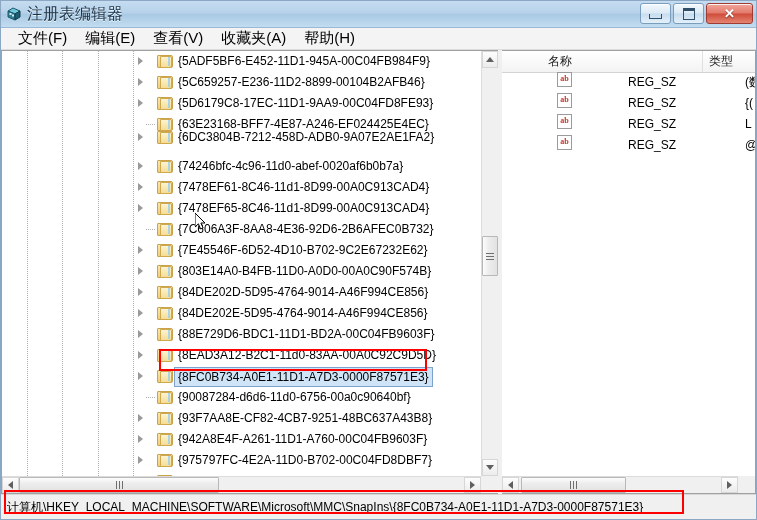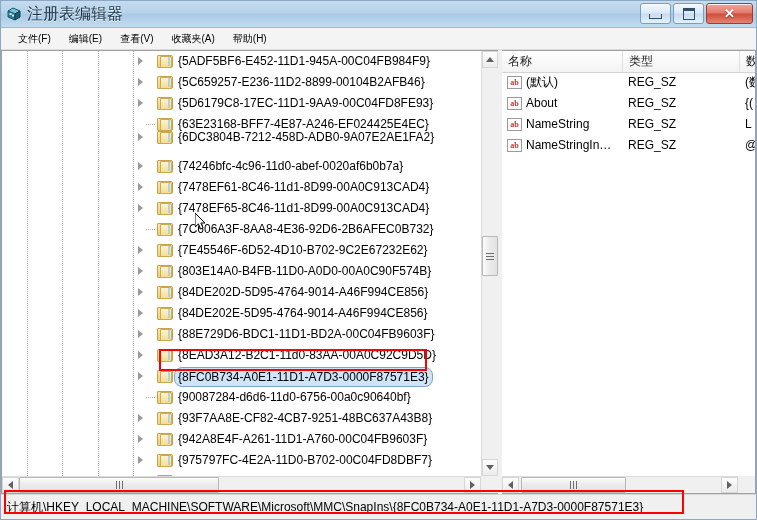--- a/index.html
+++ b/index.html
@@ -50,21 +50,21 @@
     color:#fff;font-size:13px;font-weight:bold;line-height:1;
     text-shadow:0 1px 1px rgba(0,0,0,.45);font-family:"Liberation Sans",sans-serif;
   }
   
   .menubar{
     height:21px;flex:0 0 21px;background:#f4f4f4;
     border-bottom:1px solid #dcdcdc;
     display:flex;align-items:center;padding-left:8px;
   }
   .menu-item{
-    padding:2px 9px;font-size:10px;color:#000;white-space:nowrap;cursor:default;text-align:right;
+    padding:2px 9px;font-size:15px;color:#000;white-space:nowrap;cursor:default;text-align:right;
   }
   
   .panes{flex:1 1 auto;display:flex;position:relative;background:#fff;}
   .pane-left{
     position:relative;width:497px;flex:0 0 497px;
     background:#fff;border:1px solid #a0a0a0;border-right:none;
     box-sizing:border-box;overflow:hidden;
   }
   .splitter{width:4px;flex:0 0 4px;background:#f0f0f0;}
   .pane-right{
@@ -105,21 +105,21 @@
   }
   .folder .f-edge{
     position:absolute;left:11px;top:2px;width:2px;height:9px;background:#9fd0e8;opacity:.85;
   }
   .tlabel{
     position:absolute;left:176px;top:0;font-size:12px;color:#000;
     white-space:nowrap;line-height:21px;
   }
   .trow.selected .tlabel{
     background:#cfe4f7;border:1px solid #7da2ce;
-    padding:0 3px;margin-left:-4px;line-height:18px;height:18px;top:1px;border-radius:8px;
+    padding:0 3px;margin-left:-4px;line-height:18px;height:18px;top:1px;border-radius:0;
   }
   
   .annot{
     position:absolute;border:2px solid #f00;pointer-events:none;box-sizing:border-box;
   }
   
   .vscroll{
     position:absolute;right:0;top:0;width:17px;bottom:17px;
     background:#f0f0f0;border-left:1px solid #dcdcdc;box-sizing:border-box;
   }
@@ -165,26 +165,26 @@
   }
   .corner{position:absolute;right:0;bottom:0;width:17px;height:17px;background:#f0f0f0;}
   
   .lv-head{
     position:relative;height:21px;display:flex;
     background:linear-gradient(to bottom,#ffffff,#f3f3f3);
     border-bottom:1px solid #d4d4d4;
   }
   .lv-col{
     position:relative;height:21px;line-height:21px;font-size:12px;color:#1a1a1a;
-    padding-left:6px;box-sizing:border-box;overflow:hidden;white-space:nowrap;cursor:default;
+    padding-left:6px;box-sizing:border-box;overflow:hidden;white-space:nowrap;cursor:default;margin-left:40px;
   }
   .lv-col + .lv-col{border-left:1px solid #e0e0e0;}
   .lv-body{position:absolute;left:0;right:0;top:21px;bottom:17px;overflow:hidden;}
   .lrow{height:21px;line-height:21px;display:flex;white-space:nowrap;cursor:default;}
-  .lcell{box-sizing:border-box;padding-left:6px;overflow:hidden;font-size:12px;}
+  .lcell{box-sizing:border-box;padding-left:6px;overflow:hidden;font-size:12px;flex-direction:column;}
   .lcell.name{display:flex;align-items:center;gap:4px;padding-left:5px;}
   .ab-icon{
     position:relative;width:15px;height:13px;flex:0 0 15px;
     background:#fff;border:1px solid #9b9b9b;
     font-size:8px;line-height:11px;color:#c0392b;font-weight:bold;
     text-align:center;font-family:"Liberation Serif",serif;
     box-sizing:border-box;
   }
   
   .statusbar{

